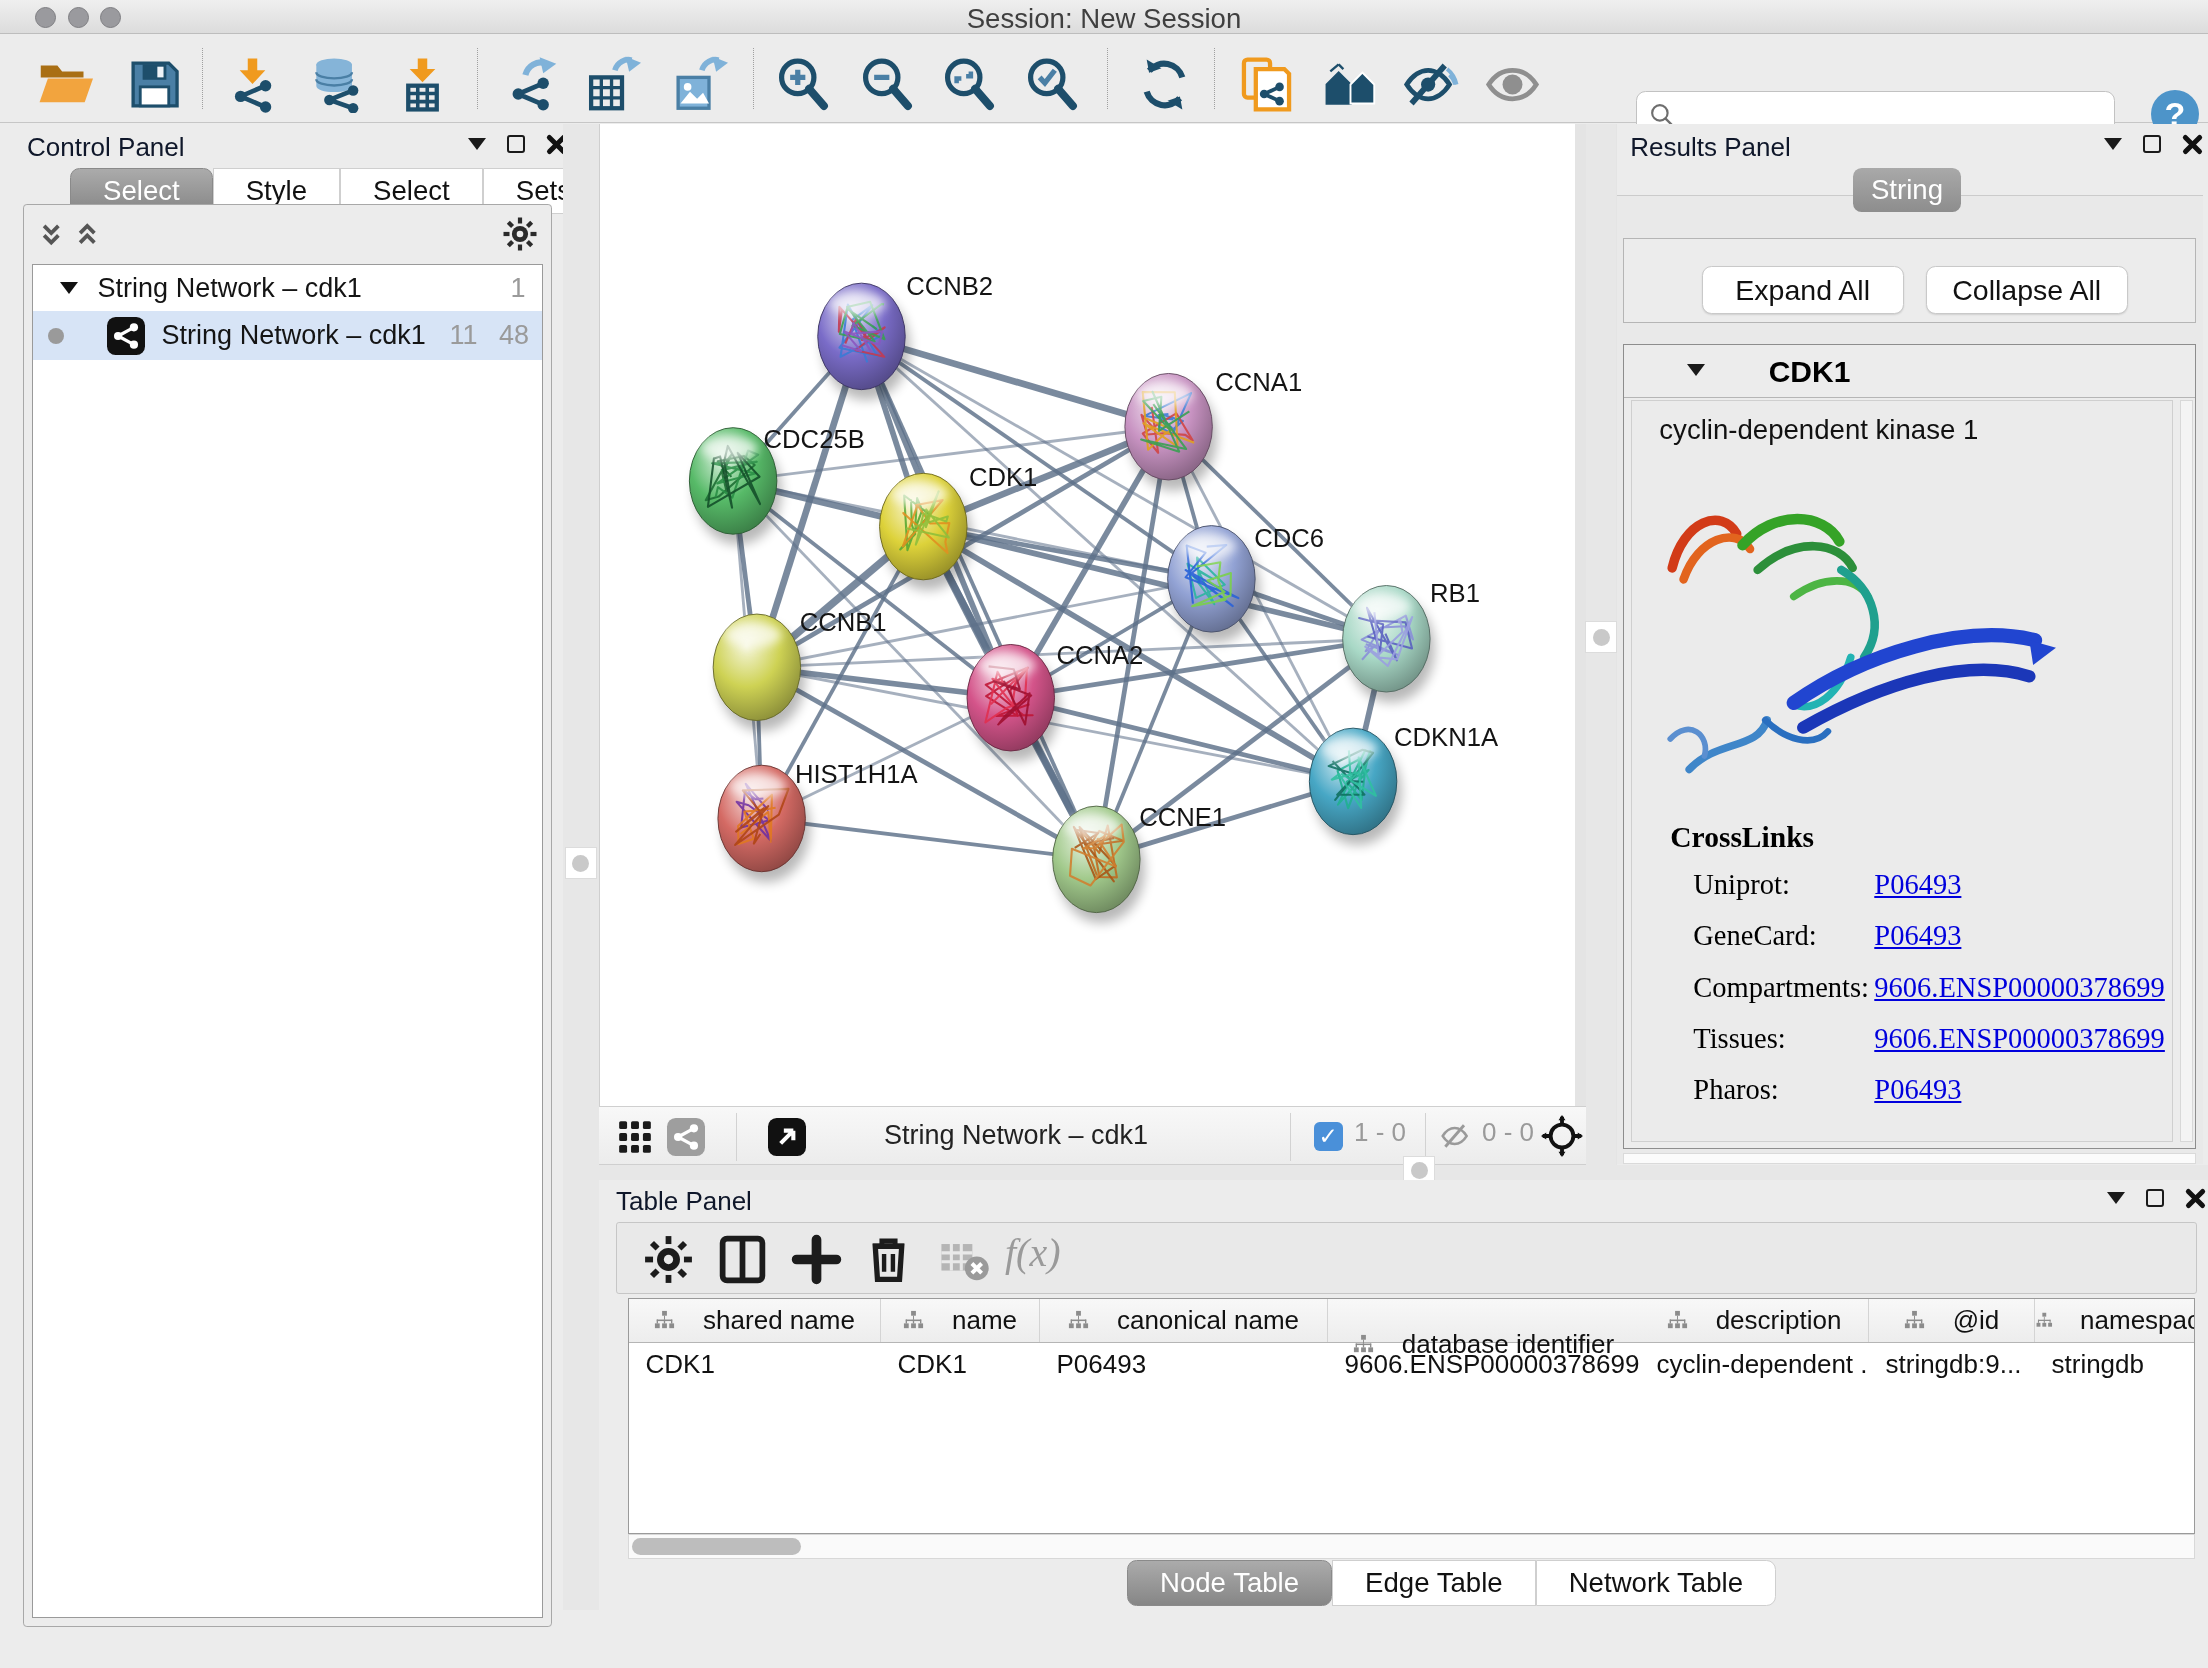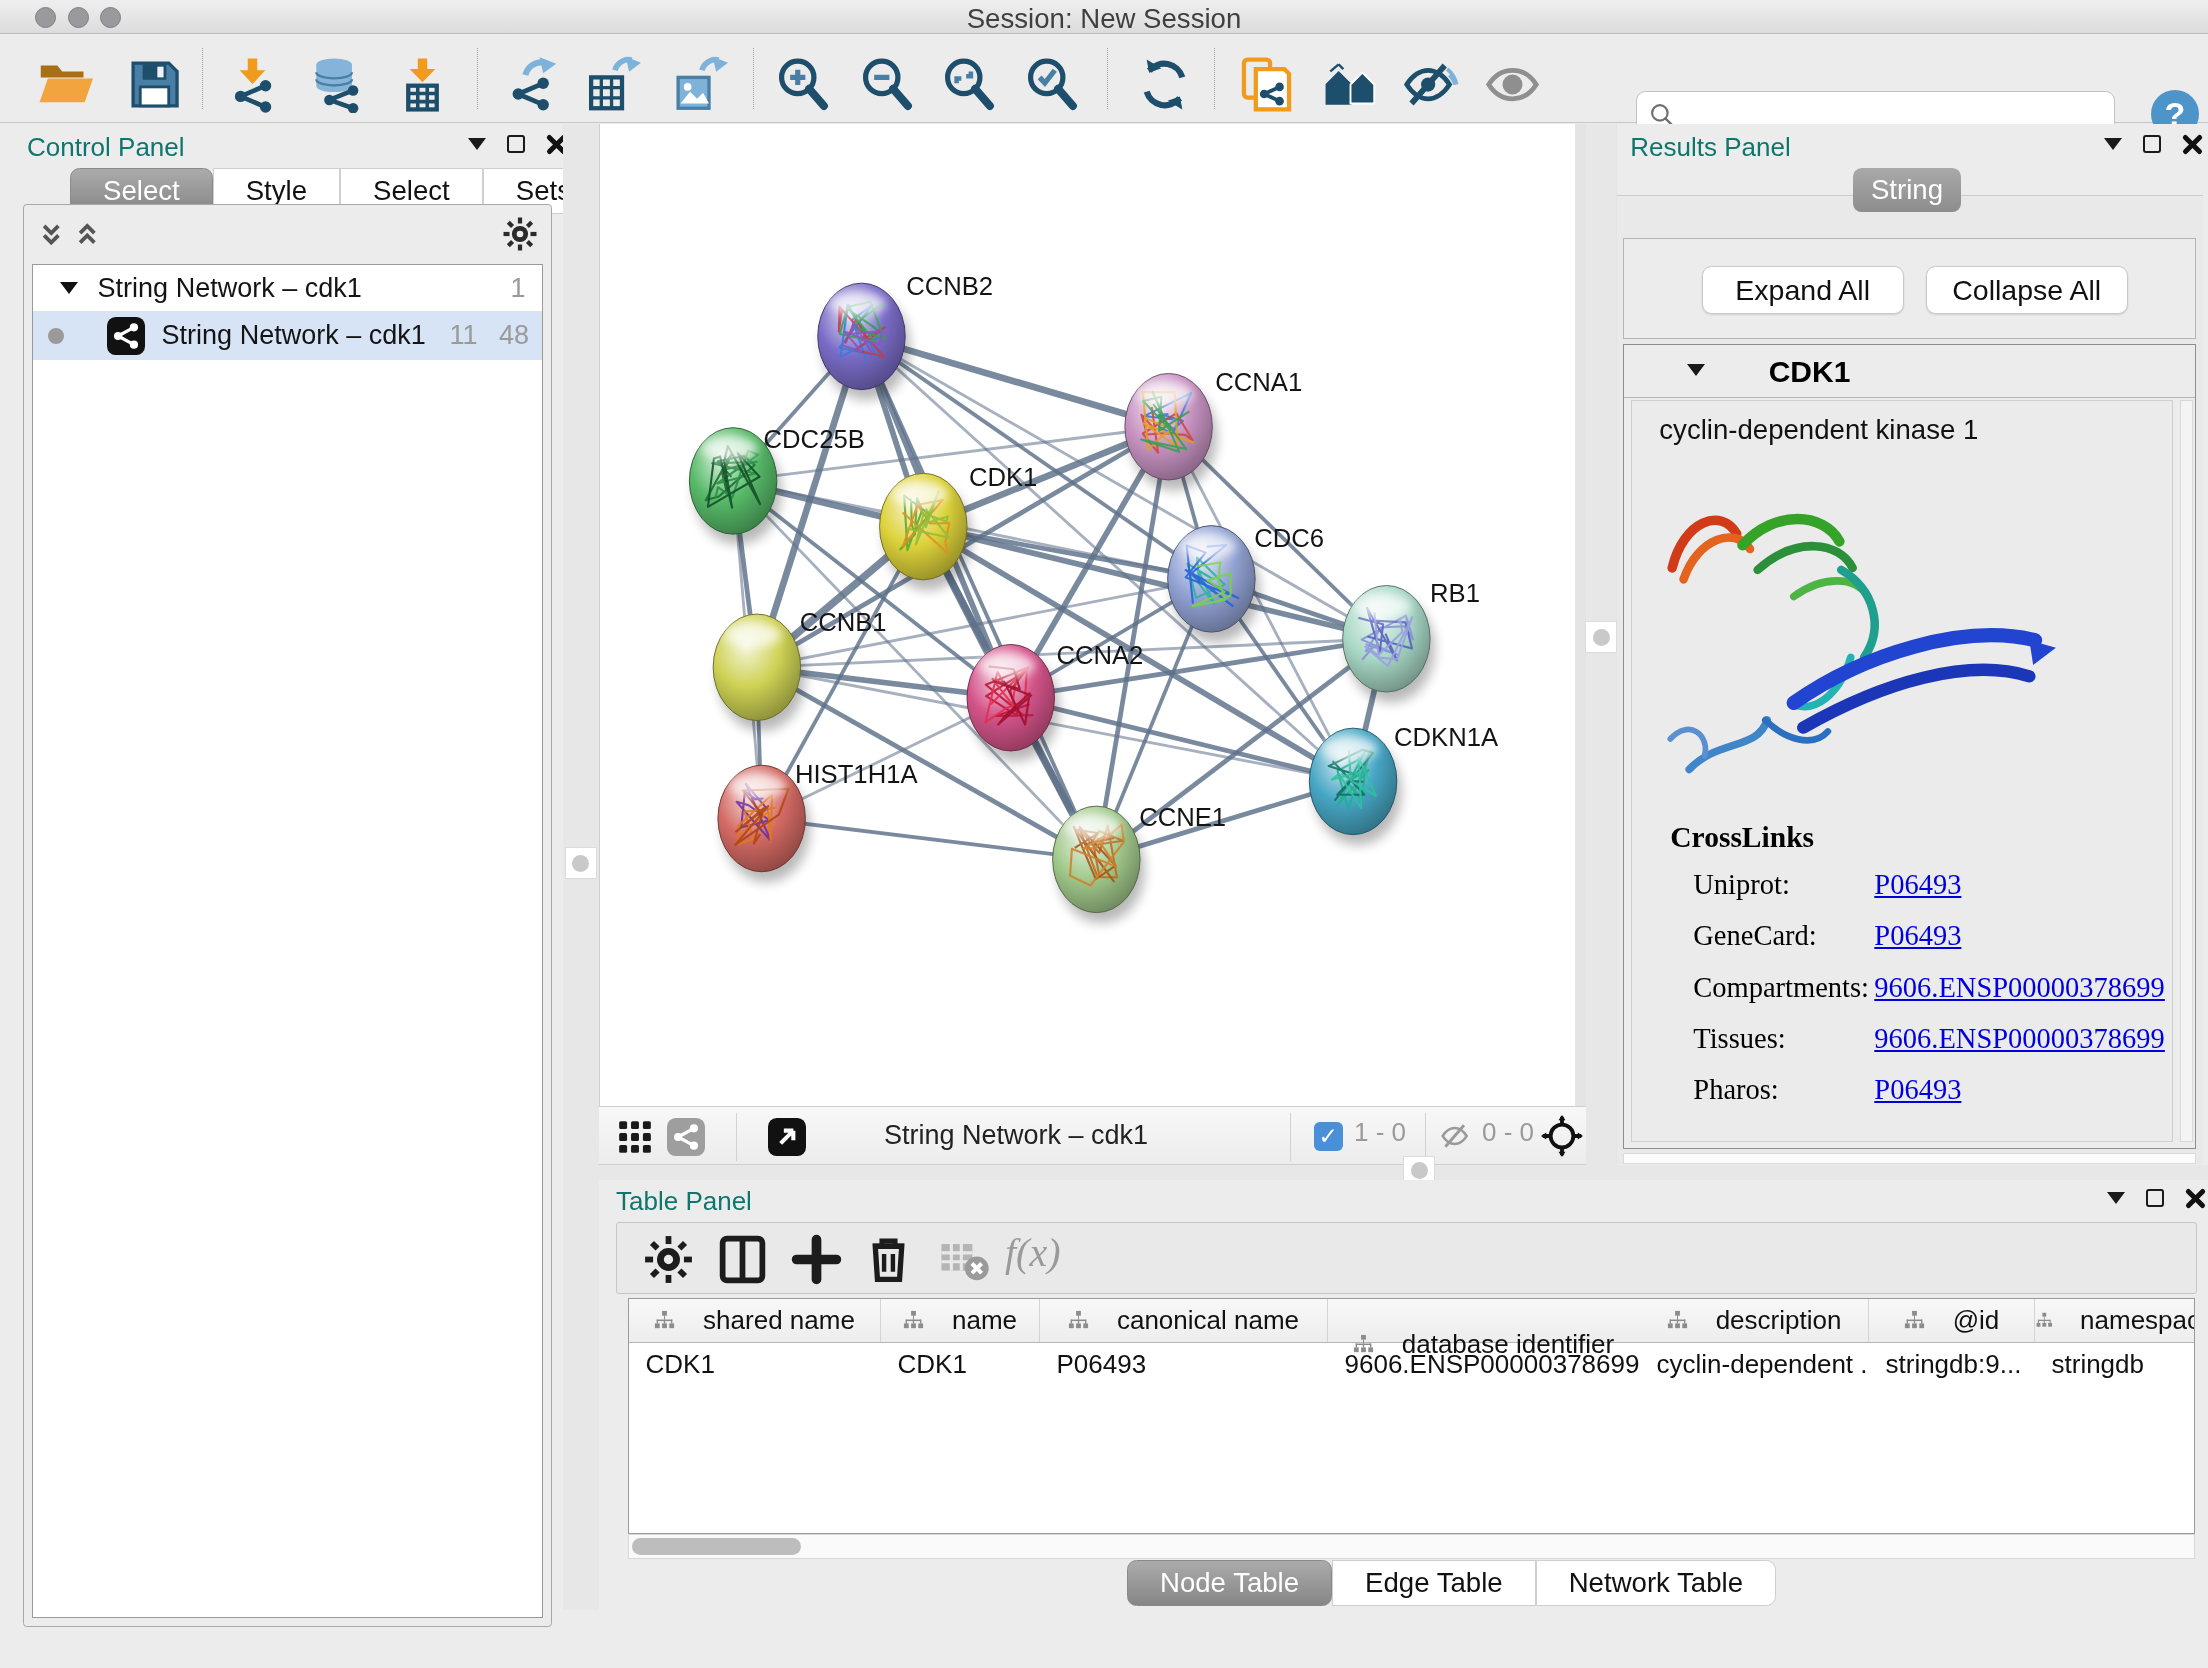--- a/index.html
+++ b/index.html
@@ -25,21 +25,21 @@
   .searchbox{position:absolute;left:1636px;top:56px;width:479px;height:46px;
     background:#fff;border:1.9px solid #c2c2c2;border-radius:9.5px;}
   .searchbox svg{position:absolute;left:11.4px;top:8.6px;width:28.5px;height:28.5px;}
   .searchbox input{position:absolute;left:49px;top:3.8px;width:418px;height:34px;
     border:none;outline:none;font-size:25px;background:transparent;}
   .helpbtn{position:absolute;left:2151px;top:55px;width:48px;height:48px;border-radius:50%;
     background:#4d94c9;color:#fff;font-size:34px;font-weight:bold;text-align:center;line-height:48px;}
 
   
   .workspace{position:absolute;left:0;top:124px;width:2208px;height:1486px;background:#e4e4e4;}
-  .panel-title{font-size:26px;color:#0f766e;}
+  .panel-title{font-size:26px;color:#0f172a;}
   .ph-icons{position:absolute;top:9.5px;display:flex;gap:21px;align-items:center;}
   .icon-caret{width:0;height:0;border-left:9.5px solid transparent;border-right:9.5px solid transparent;
       border-top:12.4px solid #1a1a1a;display:inline-block;}
   .icon-float{width:18px;height:18px;border:2.9px solid #1a1a1a;border-radius:2.9px;display:inline-block;}
   .icon-close{display:inline-block;width:21px;height:21px;position:relative;}
   .icon-close:before,.icon-close:after{content:"";position:absolute;left:-1.9px;top:8.6px;width:25px;height:4.8px;
       background:#111;border-radius:2.9px;}
   .icon-close:before{transform:rotate(45deg);}
   .icon-close:after{transform:rotate(-45deg);}
 
@@ -82,21 +82,21 @@
   .grip{position:absolute;width:32px;height:32px;background:#fff;border:1px solid #dcdcdc;
      display:flex;align-items:center;justify-content:center;}
   .grip i{width:17px;height:17px;border-radius:50%;background:#c9c9c9;display:block;}
 
   
   .results-panel{position:absolute;left:1617px;top:0;width:592px;height:1041px;background:#ececec;}
   .rp-area{position:absolute;left:0;top:71px;width:586px;height:969px;background:#e9e9e9;
       border-top:1.9px solid #cbcbcb;}
   .rp-tab{position:absolute;left:236px;top:44px;width:108px;height:44px;border-radius:8.6px;
       background:linear-gradient(#a9a9a9,#8d8d8d);color:#fff;font-size:27.6px;text-align:center;line-height:44px;z-index:3;}
-  .rp-btnbox{position:absolute;left:5.7px;top:42px;width:573px;height:101px;border:1.9px solid #b5b5b5;background:#ececec;}
+  .rp-btnbox{position:absolute;left:5.7px;top:42px;width:573px;height:85px;border:1.9px solid #b5b5b5;background:#ececec;}
   .rp-btn{position:absolute;top:27px;height:48px;border:1px solid #c9c9c9;border-radius:9.5px;background:#fff;
       font-size:28.5px;text-align:center;line-height:46px;color:#111;box-shadow:0 1px 1.9px rgba(0,0,0,.12);}
   .rp-section{position:absolute;left:5.7px;top:148px;width:573px;height:805px;border:1.9px solid #8d8d8d;background:#ececec;}
   .rp-sec-head{position:absolute;left:0;top:0;width:100%;height:53px;border-bottom:1.9px solid #b5b5b5;}
   .rp-inner{position:absolute;left:7.6px;top:55px;width:542px;height:742px;background:#ebebeb;border:1px solid #cfcfcf;}
   .rp-scroll{position:absolute;right:1.9px;top:55px;width:13.3px;height:742px;background:#f4f4f4;border:1px solid #d8d8d8;}
   .rp-hscroll{position:absolute;left:5.7px;top:957px;width:573px;height:11.4px;background:#fbfbfb;border:1px solid #dadada;}
   .rp-desc{position:absolute;left:27px;top:13.3px;font-size:27.6px;color:#111;}
   .xl-head{position:absolute;left:38px;top:420px;font-family:"Liberation Serif","DejaVu Serif",serif;
       font-weight:bold;font-size:29.5px;color:#000;}

